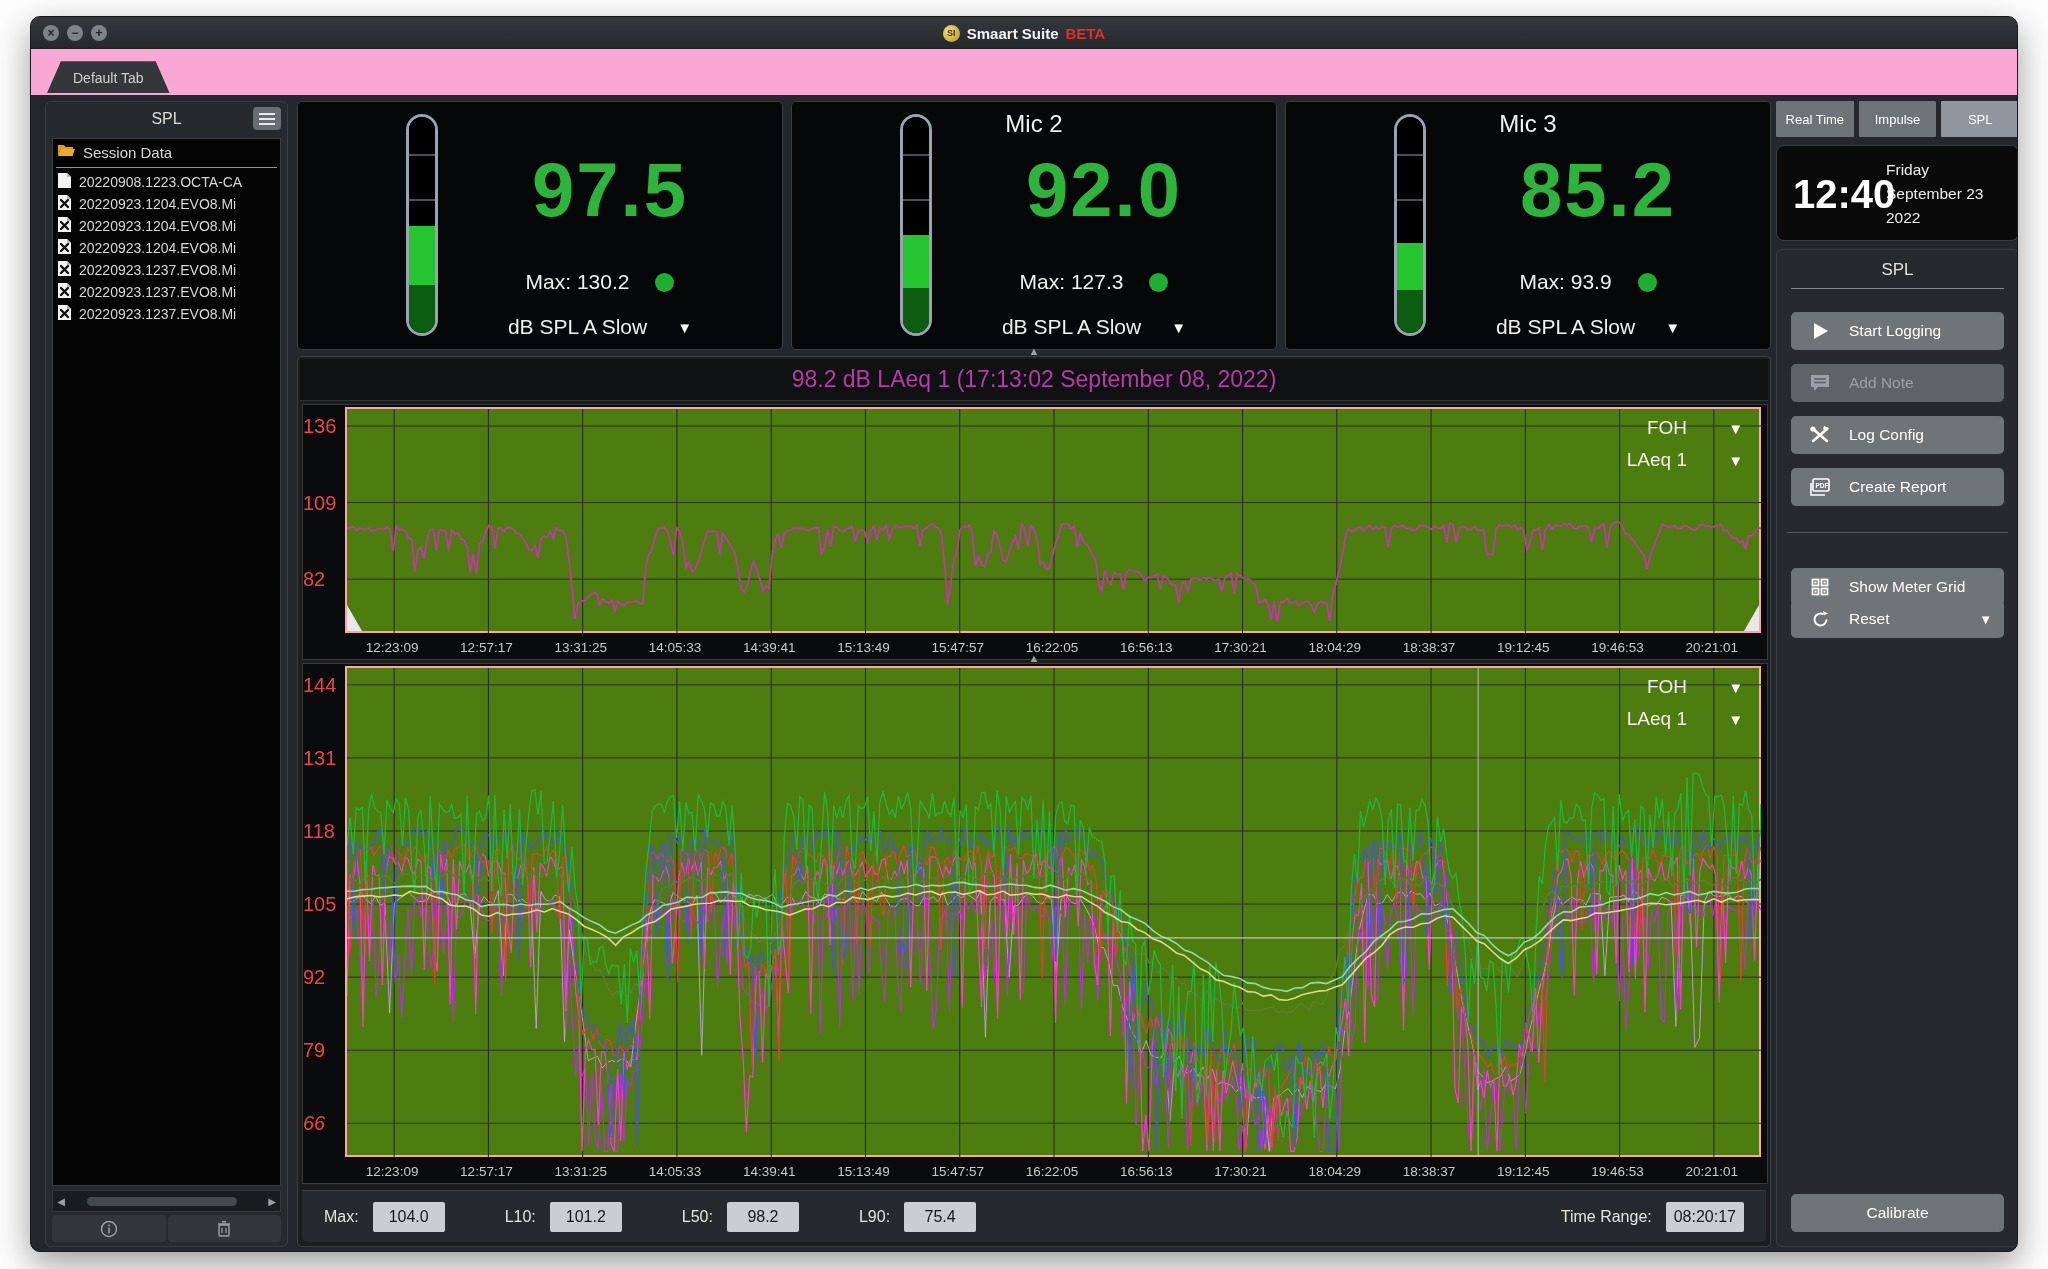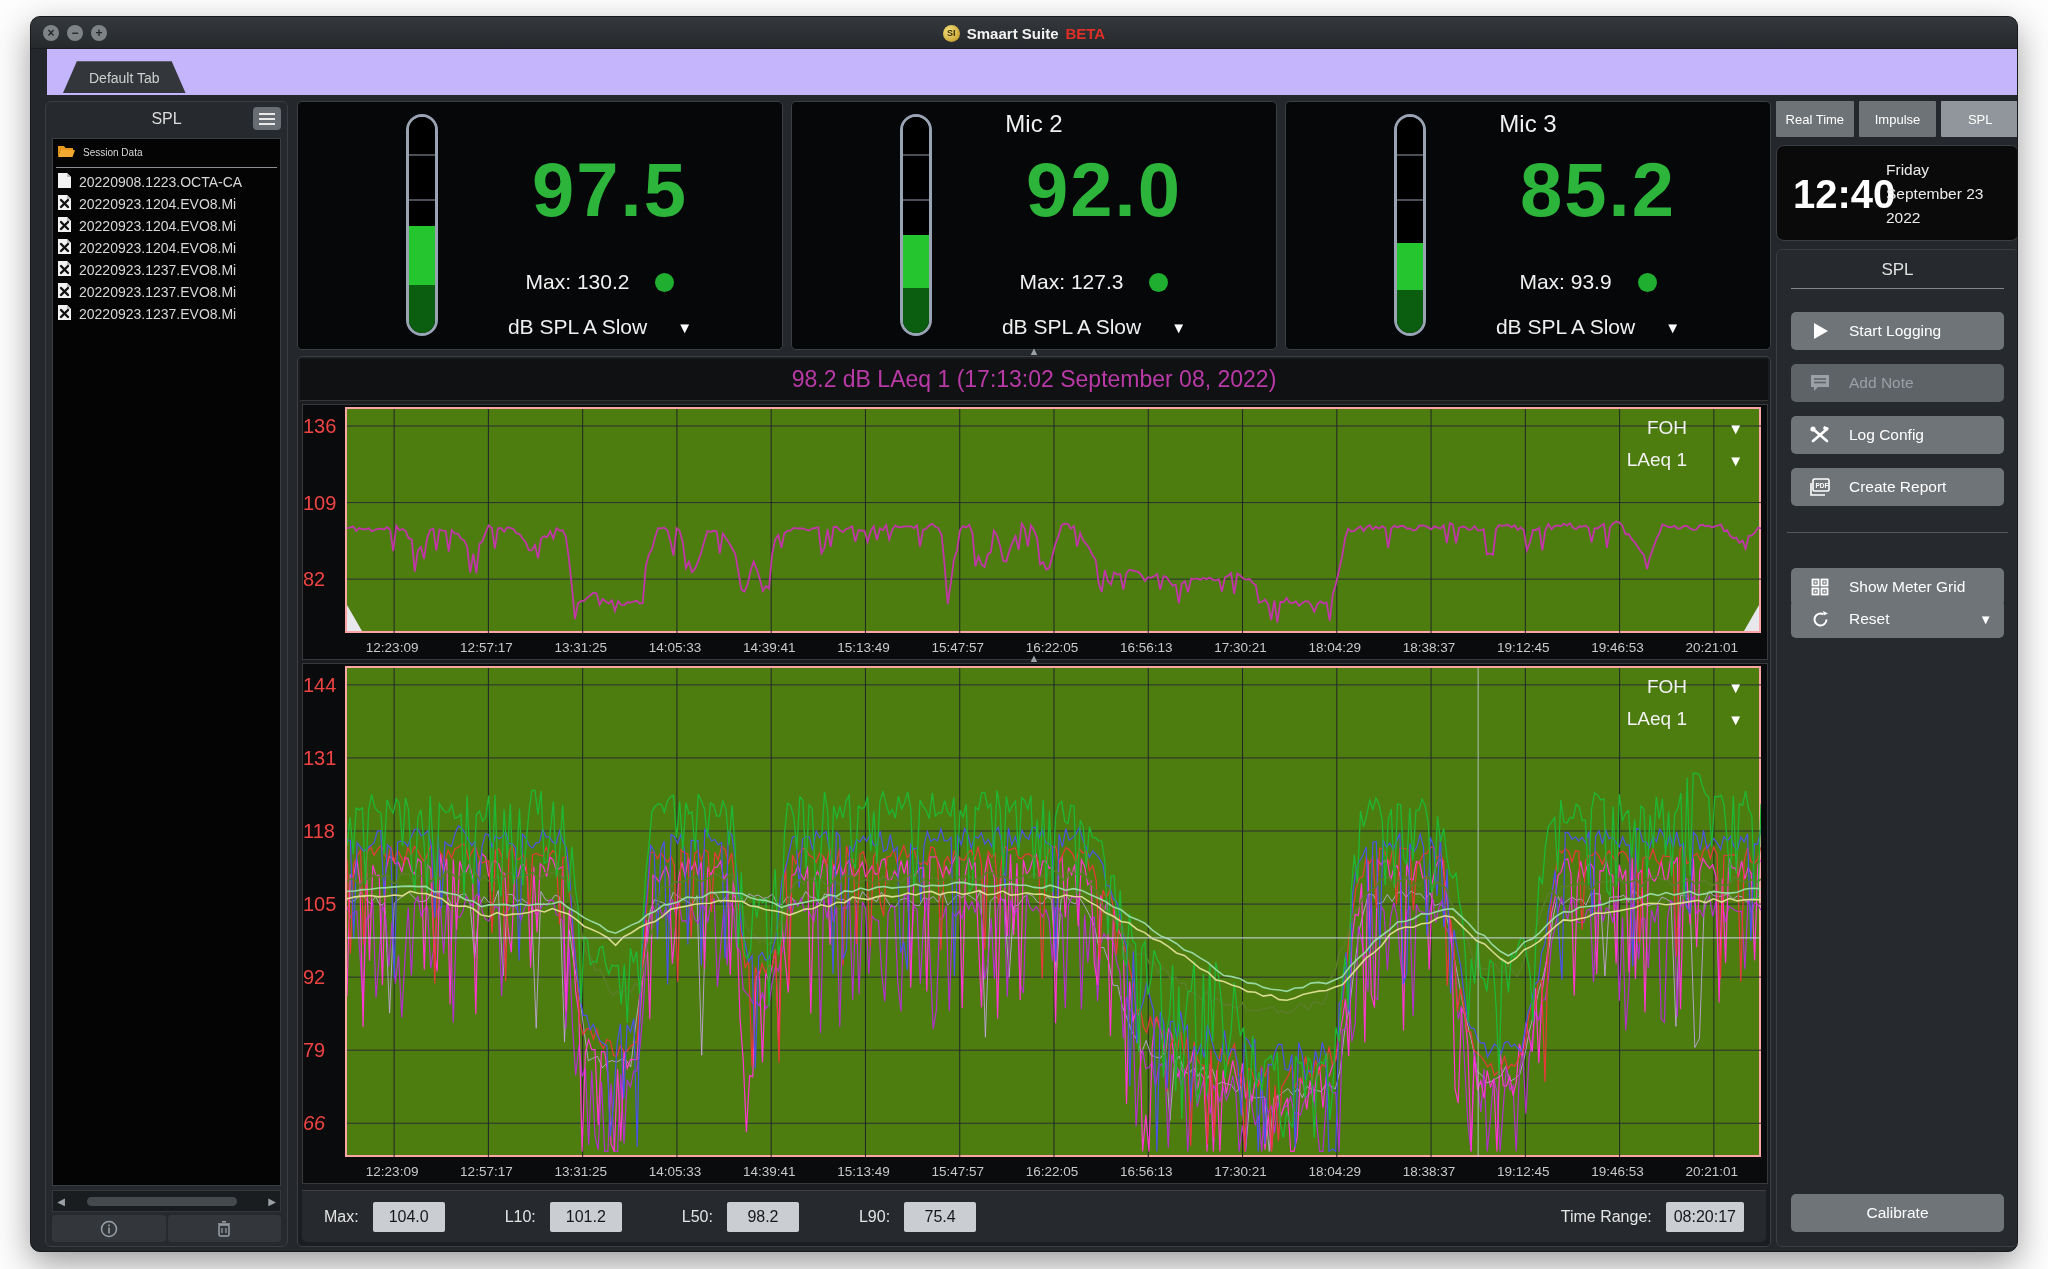--- a/index.html
+++ b/index.html
@@ -11,35 +11,35 @@
               background:linear-gradient(#34383c,#26292c); border-bottom:1px solid #1a1c1e; }
   .traffic { position:absolute; left:12px; top:8px; display:flex; gap:8px; }
   .tl { width:16px; height:16px; border-radius:50%; background:#7e8386; color:#24272a; font-size:12px; font-weight:bold;
         display:flex; align-items:center; justify-content:center; line-height:1; }
   .apptitle { position:absolute; left:0; right:0; top:0; height:32px; display:flex; align-items:center; justify-content:center; gap:7px; }
   .applogo { width:17px; height:17px; border-radius:50%; background:radial-gradient(circle at 35% 35%, #f5e27a, #b98f1f); 
              color:#3a2c05; font-size:9px; font-weight:bold; display:flex; align-items:center; justify-content:center; }
   .apptitle .name { color:#f2f2f2; font-size:15px; font-weight:bold; }
   .apptitle .beta { color:#e02f28; font-size:15px; font-weight:bold; }
   
-  .tabbar { position:absolute; left:16px; top:32px; width:100%; height:46px; background:#c4b5fd; }
+  .tabbar { position:absolute; left:0; top:32px; width:100%; height:46px; background:#f9a8d4; }
   .tab { position:absolute; left:16px; top:12px; height:32px; padding:0 26px; background:#33373b;
          clip-path:polygon(14px 0, calc(100% - 14px) 0, 100% 100%, 0 100%);
          color:#cfcfcf; font-size:14px; display:flex; align-items:center; border-top:1px solid #5a5e62; }
   
   .panel { position:absolute; background:#26292d; border:1px solid #3b3e42; border-radius:6px; }
   
   .sb-head { position:relative; height:34px; display:flex; align-items:center; justify-content:center; }
   .sb-title { color:#dcdcdc; font-size:16px; }
   .hamburger { position:absolute; right:6px; top:5px; width:28px; height:23px; background:#686d73; border-radius:4px;
                display:flex; flex-direction:column; justify-content:center; gap:3px; padding:0 6px; }
   .hamburger i { display:block; height:2px; background:#e8e8e8; }
   .filelist { position:absolute; left:6px; right:6px; top:36px; bottom:60px; background:#040404; border:1px solid #3a3d41; overflow:hidden; }
   .file-row { display:flex; align-items:center; gap:7px; height:22px; padding:0 4px; color:#d8d8d8; font-size:14px; white-space:nowrap; }
-  .file-row.folder { height:26px; font-size:10px; }
+  .file-row.folder { height:26px; font-size:15px; }
   .list-sep { height:1px; background:#8b8f94; margin:2px 3px 3px 3px; }
   .sb-scroll { position:absolute; left:6px; right:6px; bottom:34px; height:22px; background:#1a1d20; border:1px solid #34373b;
                display:flex; align-items:center; }
   .sb-scroll .arrow { width:16px; color:#9aa0a5; font-size:10px; text-align:center; }
   .sb-thumb { position:absolute; left:34px; width:150px; height:9px; border-radius:5px; background:#44494e; top:6px; }
   .sb-btns { position:absolute; left:6px; right:6px; bottom:4px; height:27px; display:flex; gap:2px; }
   .sb-btn { flex:1; background:#33373b; border-radius:4px; display:flex; align-items:center; justify-content:center; color:#9aa0a5; }
   
   .meter-panel { position:absolute; top:0; width:486px; height:249px; background:#060708; border:1px solid #3b3e42; border-radius:5px; }
   .meter-name { position:absolute; top:8px; left:0; right:0; text-align:center; color:#f0f0f0; font-size:24px; }

